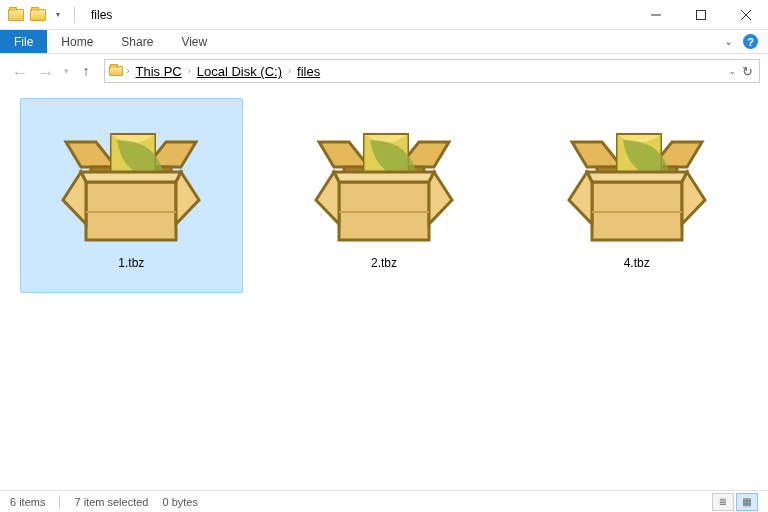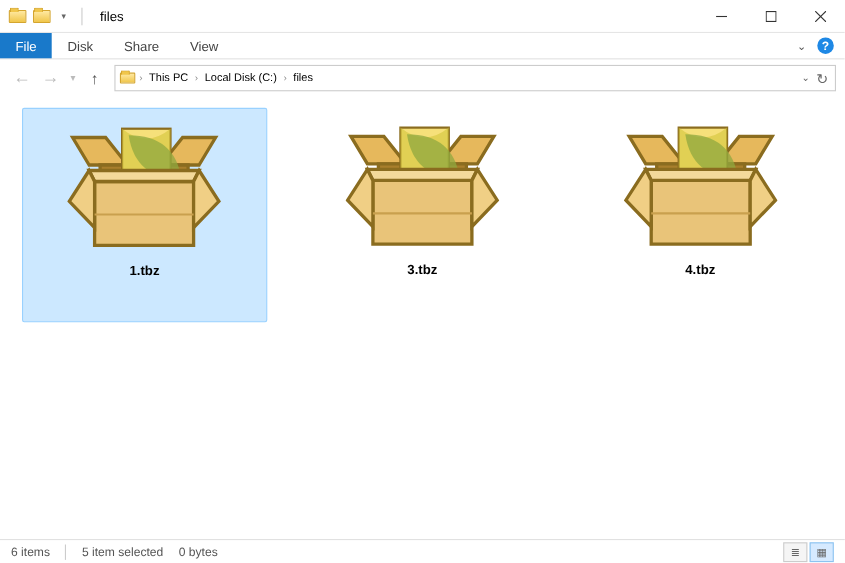--- a/index.html
+++ b/index.html
@@ -26,32 +26,32 @@
   .help-icon { width: 15px; height: 15px; border-radius: 50%; background: #1e88e5; color: #fff; display: flex; align-items: center; justify-content: center; font-size: 11px; font-weight: bold; }
   
   .nav-bar { height: 34px; display: flex; align-items: center; padding: 4px 8px; gap: 6px; }
   .nav-arrows { display: flex; align-items: center; gap: 10px; color: #888; padding: 0 4px; }
   .nav-arrow { font-size: 16px; color: #555; }
   .nav-arrow.disabled { color: #bbb; }
   .nav-arrow.small { font-size: 9px; }
   .up-arrow { font-size: 14px; color: #555; padding: 0 4px; }
   .addr-bar { flex: 1; height: 24px; border: 1px solid #ccc; display: flex; align-items: center; padding: 0 2px; }
   .addr-folder { width: 18px; display: flex; align-items: center; justify-content: center; }
-  .crumb { padding: 0 4px; font-size: 10px; }
+  .crumb { padding: 0 4px; font-size: 13px; text-decoration: underline; }
   .crumb-sep { color: #888; font-size: 9px; padding: 0 2px; }
   .addr-spacer { flex: 1; }
   .addr-right { display: flex; align-items: center; gap: 6px; padding-right: 4px; color: #666; }
   .addr-chevron { font-size: 9px; }
   .refresh-icon { font-size: 13px; }
   .search-box { width: 190px; height: 24px; border: 1px solid #ccc; display: flex; align-items: center; padding: 0 6px; color: #888; }
   .search-box input { border: none; outline: none; flex: 1; font-size: 12px; color: #888; background: transparent; }
   .search-icon { font-size: 13px; color: #777; }
   
   .content { height: 404px; padding: 10px 20px; display: grid; grid-template-columns: repeat(3, 1fr); grid-auto-rows: 195px; gap: 4px 30px; overflow: hidden; }
-  .file-item { display: flex; flex-direction: column; align-items: center; border-radius: 2px; padding: 6px; font-weight: bold; }
+  .file-item { display: flex; flex-direction: column; align-items: center; justify-content: center; border-radius: 2px; padding: 6px; }
   .file-item.selected { background: #cce8ff; border: 1px solid #99d1ff; }
   .file-label { margin-top: 4px; font-size: 12px; text-align: center; }
   .box-icon { width: 140px; height: 130px; position: relative; }
   
   .statusbar { position: absolute; bottom: 0; left: 0; right: 0; height: 22px; border-top: 1px solid #e1e1e1; display: flex; align-items: center; padding: 0 10px; font-size: 11px; color: #555; gap: 14px; background: #fff; }
   .status-spacer { flex: 1; }
   .view-toggles { display: flex; gap: 2px; }
   .view-toggle { width: 22px; height: 18px; border: 1px solid #ccc; background: #f5f5f5; display: flex; align-items: center; justify-content: center; font-size: 10px; color: #666; }
   
   .status-sep { width: 1px; height: 14px; background: #ccc; }
@@ -86,21 +86,21 @@
       <svg viewBox="0 0 10 10">
           <line x1="0" y1="0" x2="10" y2="10" stroke="#333" stroke-width="1"></line>
           <line x1="10" y1="0" x2="0" y2="10" stroke="#333" stroke-width="1"></line>
         </svg>
     </div>
   </div>
 </div>
 
 <div class="ribbon-tabs">
   <div class="ribbon-tab file">File</div>
-  <div class="ribbon-tab">Disk</div>
+  <div class="ribbon-tab">Home</div>
   <div class="ribbon-tab">Share</div>
   <div class="ribbon-tab">View</div>
   <div class="ribbon-spacer"></div>
   <div class="ribbon-right">
     <span class="expand-chevron">⌄</span>
     <div class="help-icon">?</div>
   </div>
 </div>
 
 <div class="nav-bar">
@@ -136,36 +136,36 @@
         </svg>
     </div>
     <div class="file-label">1.tbz</div>
   </div>
     <div class="file-item">
     <div class="box-icon">
       <svg width="140" height="130" viewBox="0 0 140 130">
           <use href="#archive-box"></use>
         </svg>
     </div>
-    <div class="file-label">3.tbz</div>
+    <div class="file-label">2.tbz</div>
   </div>
     <div class="file-item">
     <div class="box-icon">
       <svg width="140" height="130" viewBox="0 0 140 130">
           <use href="#archive-box"></use>
         </svg>
     </div>
     <div class="file-label">4.tbz</div>
   </div>
   </div>
 
 <div class="statusbar">
   <span>6 items</span>
   <div class="status-sep"></div>
-  <span>5 item selected</span>
+  <span>7 item selected</span>
   <span>0 bytes</span>
   <div class="status-spacer"></div>
   <div class="view-toggles">
     <div class="view-toggle">≣</div>
     <div class="view-toggle" style="background:#d6eaff;border-color:#8cc3f0;">▦</div>
   </div>
 </div>
 
 <svg width="0" height="0" style="position:absolute">
   <defs>

